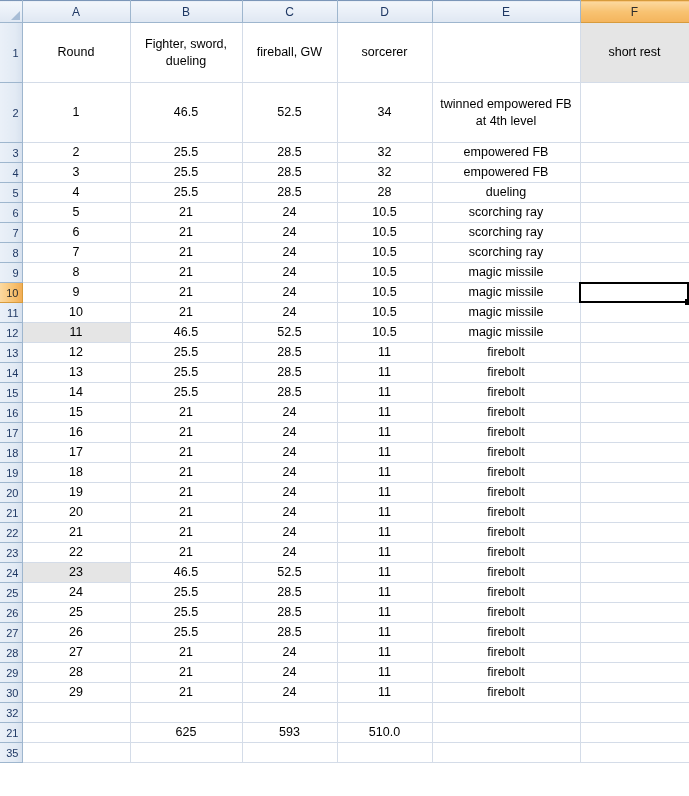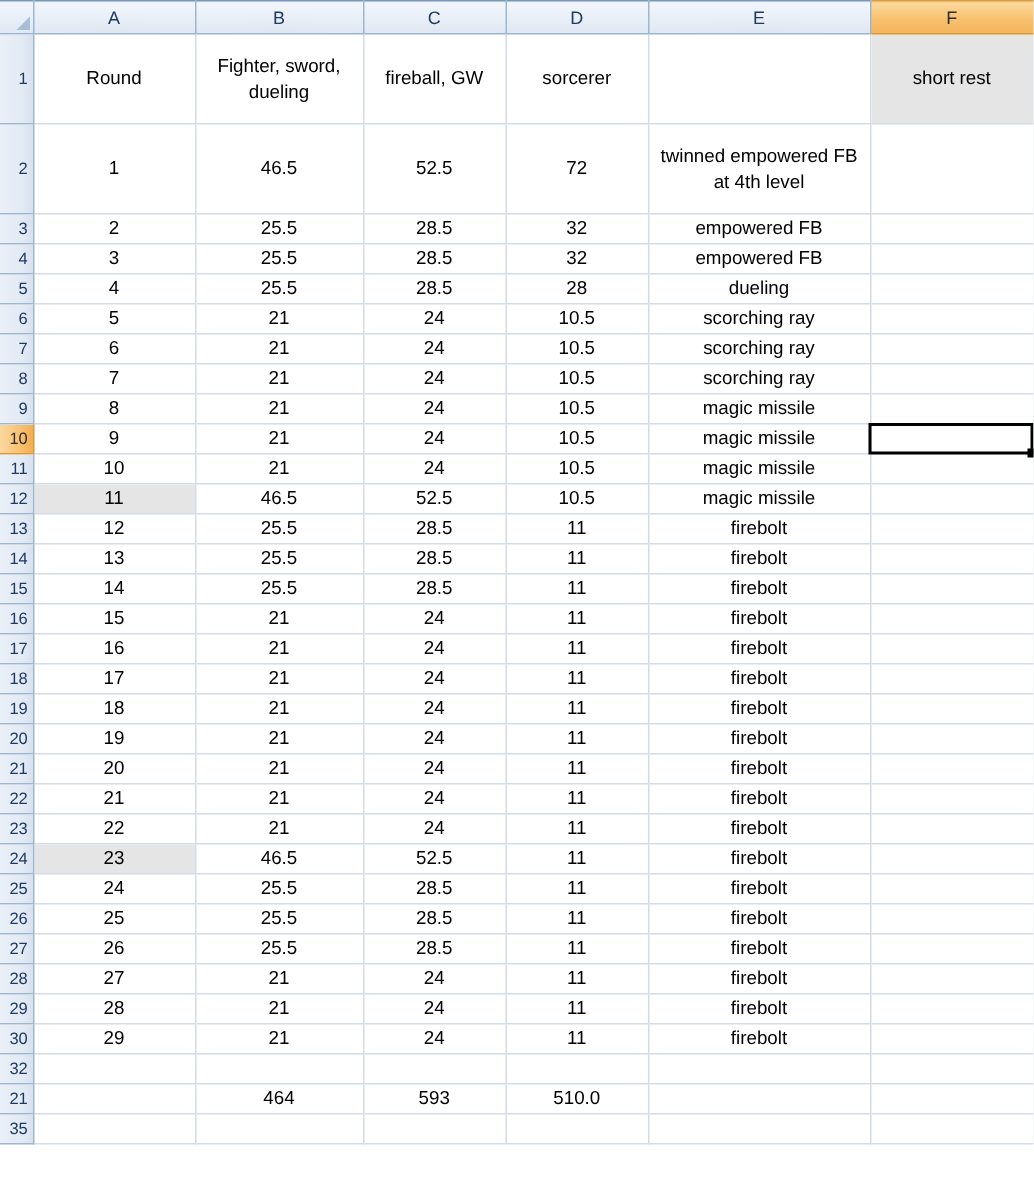--- a/index.html
+++ b/index.html
@@ -166,21 +166,21 @@
         <td class="cell tall">fireball, GW</td>
         <td class="cell tall">sorcerer</td>
         <td class="cell tall"></td>
         <td class="cell tall yellow">short rest</td>
       </tr>
     <tr>
           <td class="rowhead">2</td>
           <td class="cell tall">1</td>
           <td class="cell tall">46.5</td>
           <td class="cell tall">52.5</td>
-          <td class="cell tall">72</td>
+          <td class="cell tall">34</td>
           <td class="cell tall wrap">twinned empowered FB at 4th level</td>
           <td class="cell tall"></td>
         </tr>
         <tr>
           <td class="rowhead">3</td>
           <td class="cell">2</td>
           <td class="cell">25.5</td>
           <td class="cell">28.5</td>
           <td class="cell">32</td>
           <td class="cell">empowered FB</td>
@@ -434,21 +434,21 @@
           <td class="cell"></td>
           <td class="cell"></td>
           <td class="cell"></td>
           <td class="cell"></td>
           <td class="cell"></td>
           <td class="cell"></td>
         </tr>
         <tr>
           <td class="rowhead">21</td>
           <td class="cell"></td>
-          <td class="cell">464</td>
+          <td class="cell">625</td>
           <td class="cell">593</td>
           <td class="cell">510.0</td>
           <td class="cell"></td>
           <td class="cell"></td>
         </tr>
         <tr>
           <td class="rowhead">35</td>
           <td class="cell"></td>
           <td class="cell"></td>
           <td class="cell"></td>

